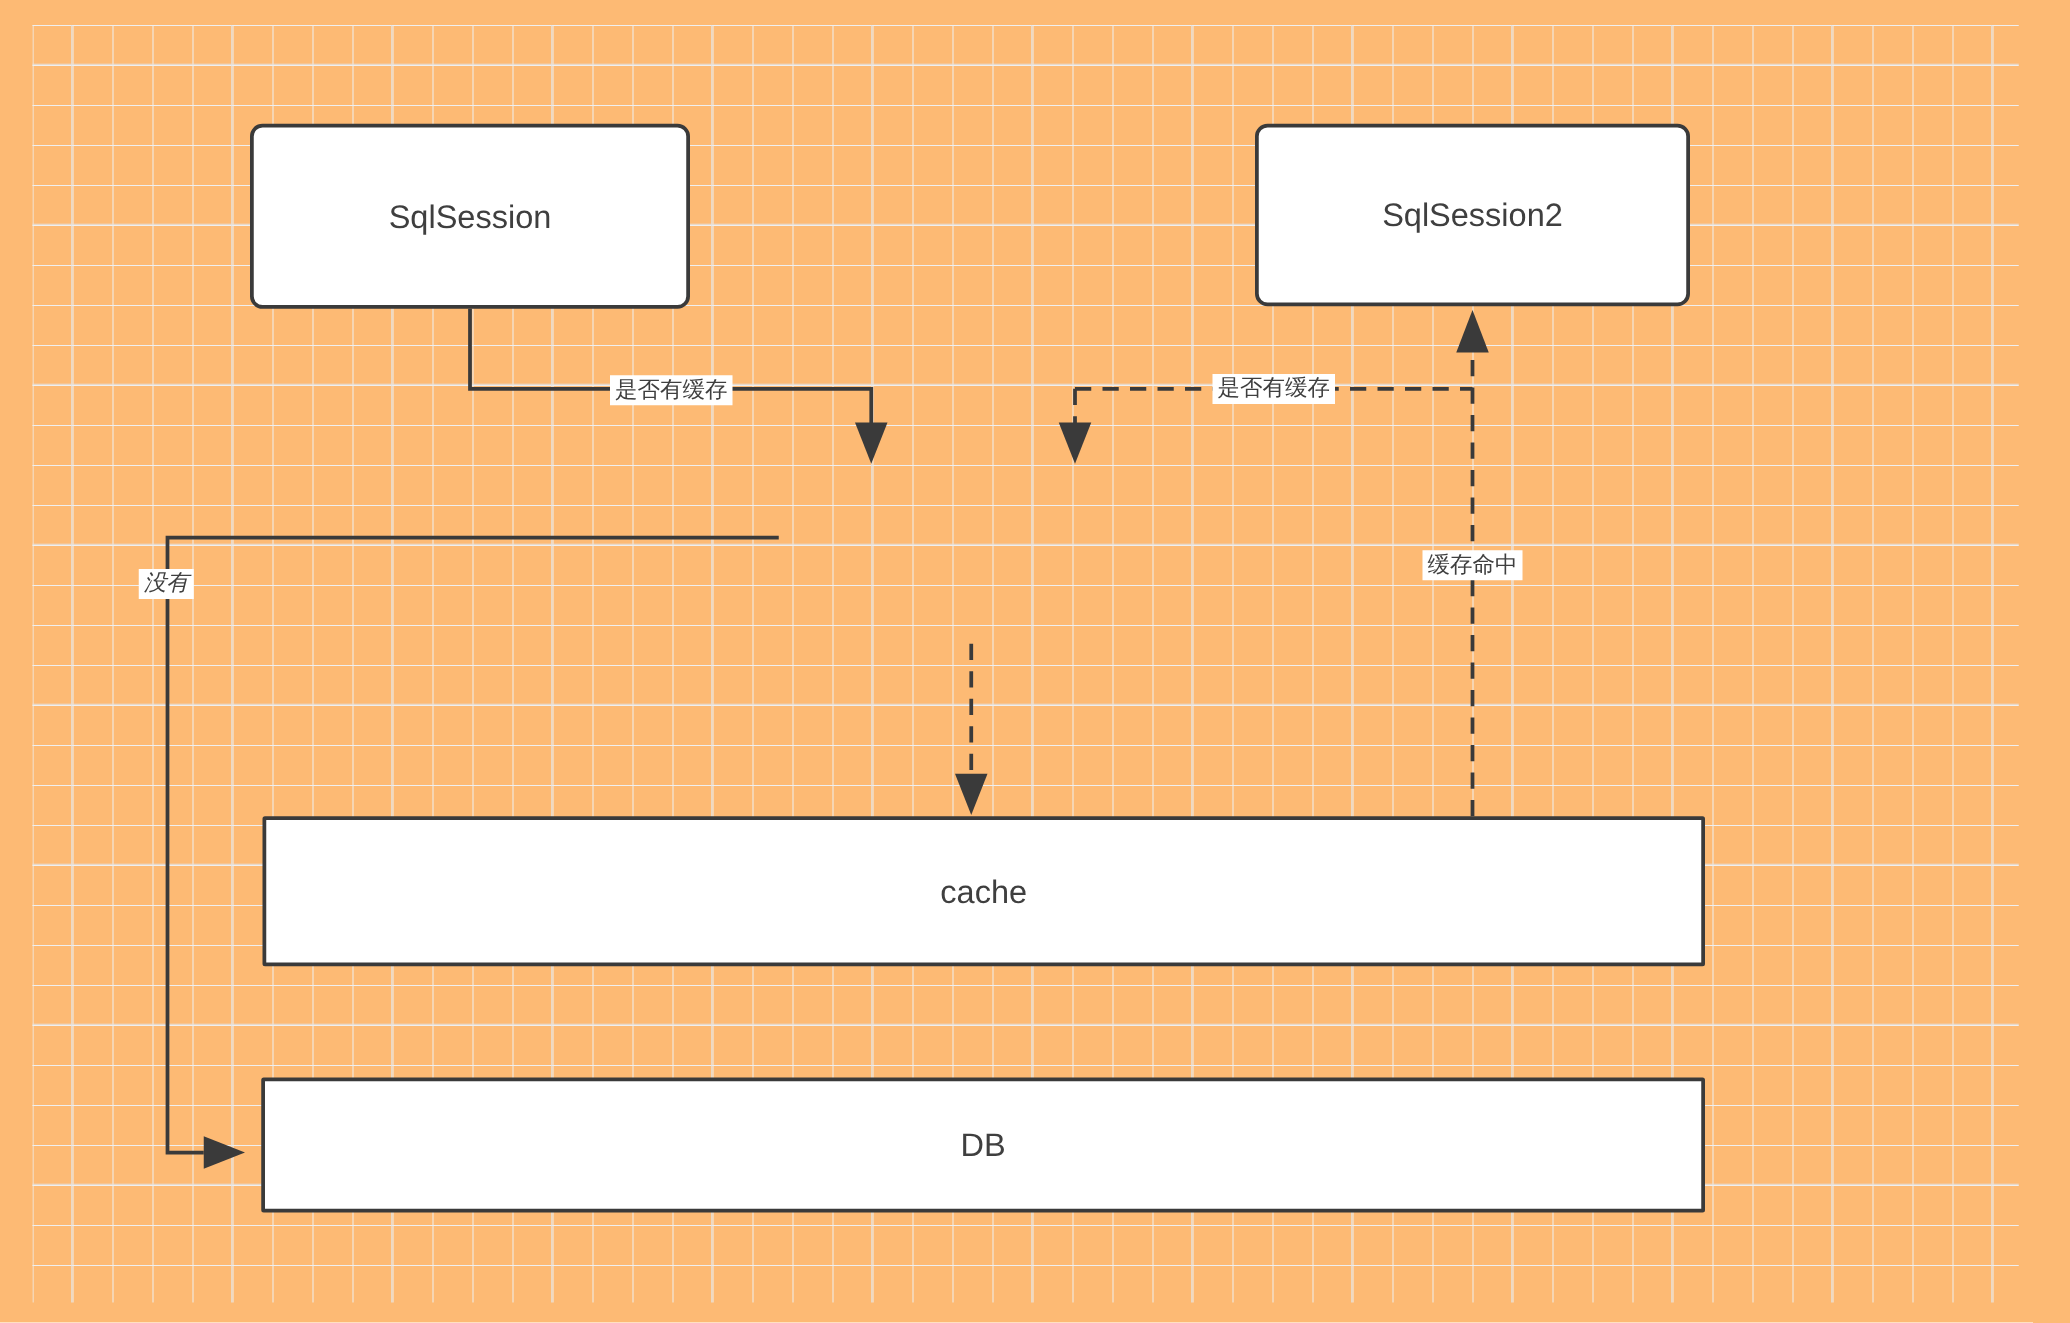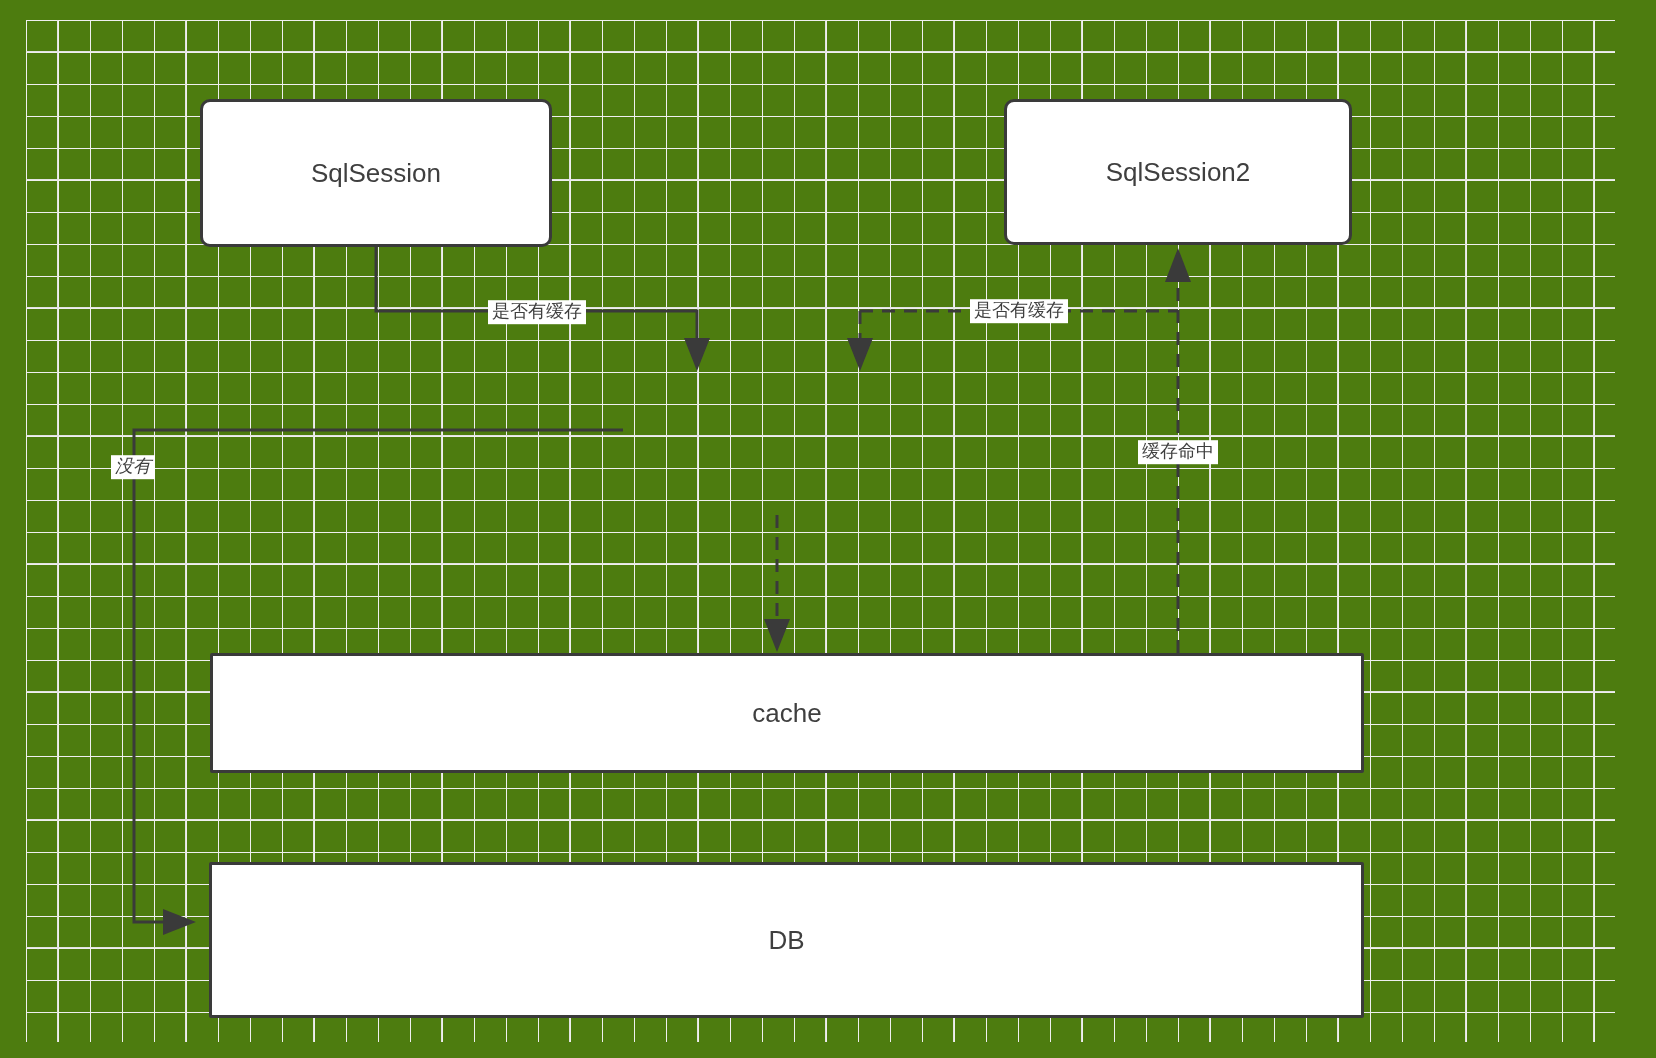--- a/index.html
+++ b/index.html
@@ -1,21 +1,21 @@
 <!DOCTYPE html>
 <html><head>
 <meta charset="utf-8">
 <style>
   html, body { margin: 0; padding: 0; background: #ffffff; }
   .stage {
     position: relative;
     width: 1656px;
     height: 1058px;
     overflow: hidden;
-    background: #4d7c0f;
+    background: #fdba74;
     font-family: "Liberation Sans", "DejaVu Sans", sans-serif;
   }
   .grid {
     position: absolute;
     left: 26px; top: 20px;
     width: 1589px; height: 1022px;
     background-image:
       linear-gradient(to right,  #e3e3e3 1px, transparent 1px),
       linear-gradient(to bottom, #e3e3e3 1px, transparent 1px),
       linear-gradient(to right,  #efefef 1px, transparent 1px),
@@ -82,21 +82,21 @@
 
   <div class="node rounded" style="left:1004px; top:99px; width:348px; height:146px;">
     <span>SqlSession2</span>
   </div>
 
 
   <div class="node bar" style="left:199px; top:653px; width:1154px; height:120px;">
     <span>cache</span>
   </div>
 
-  <div class="node bar" style="left:198px; top:862px; width:1155px; height:156px;">
+  <div class="node bar" style="left:198px; top:862px; width:1155px; height:108px;">
     <span>DB</span>
   </div>
 
   <div class="edge-label" style="left:537px; top:312px;">是否有缓存</div>
 
   <div class="edge-label" style="left:1019px; top:311px;">是否有缓存</div>
 
   <div class="edge-label" style="left:1178px; top:452px;">缓存命中</div>
 
   <div class="edge-label" style="left:133px; top:467px;font-style:italic;">没有</div>

